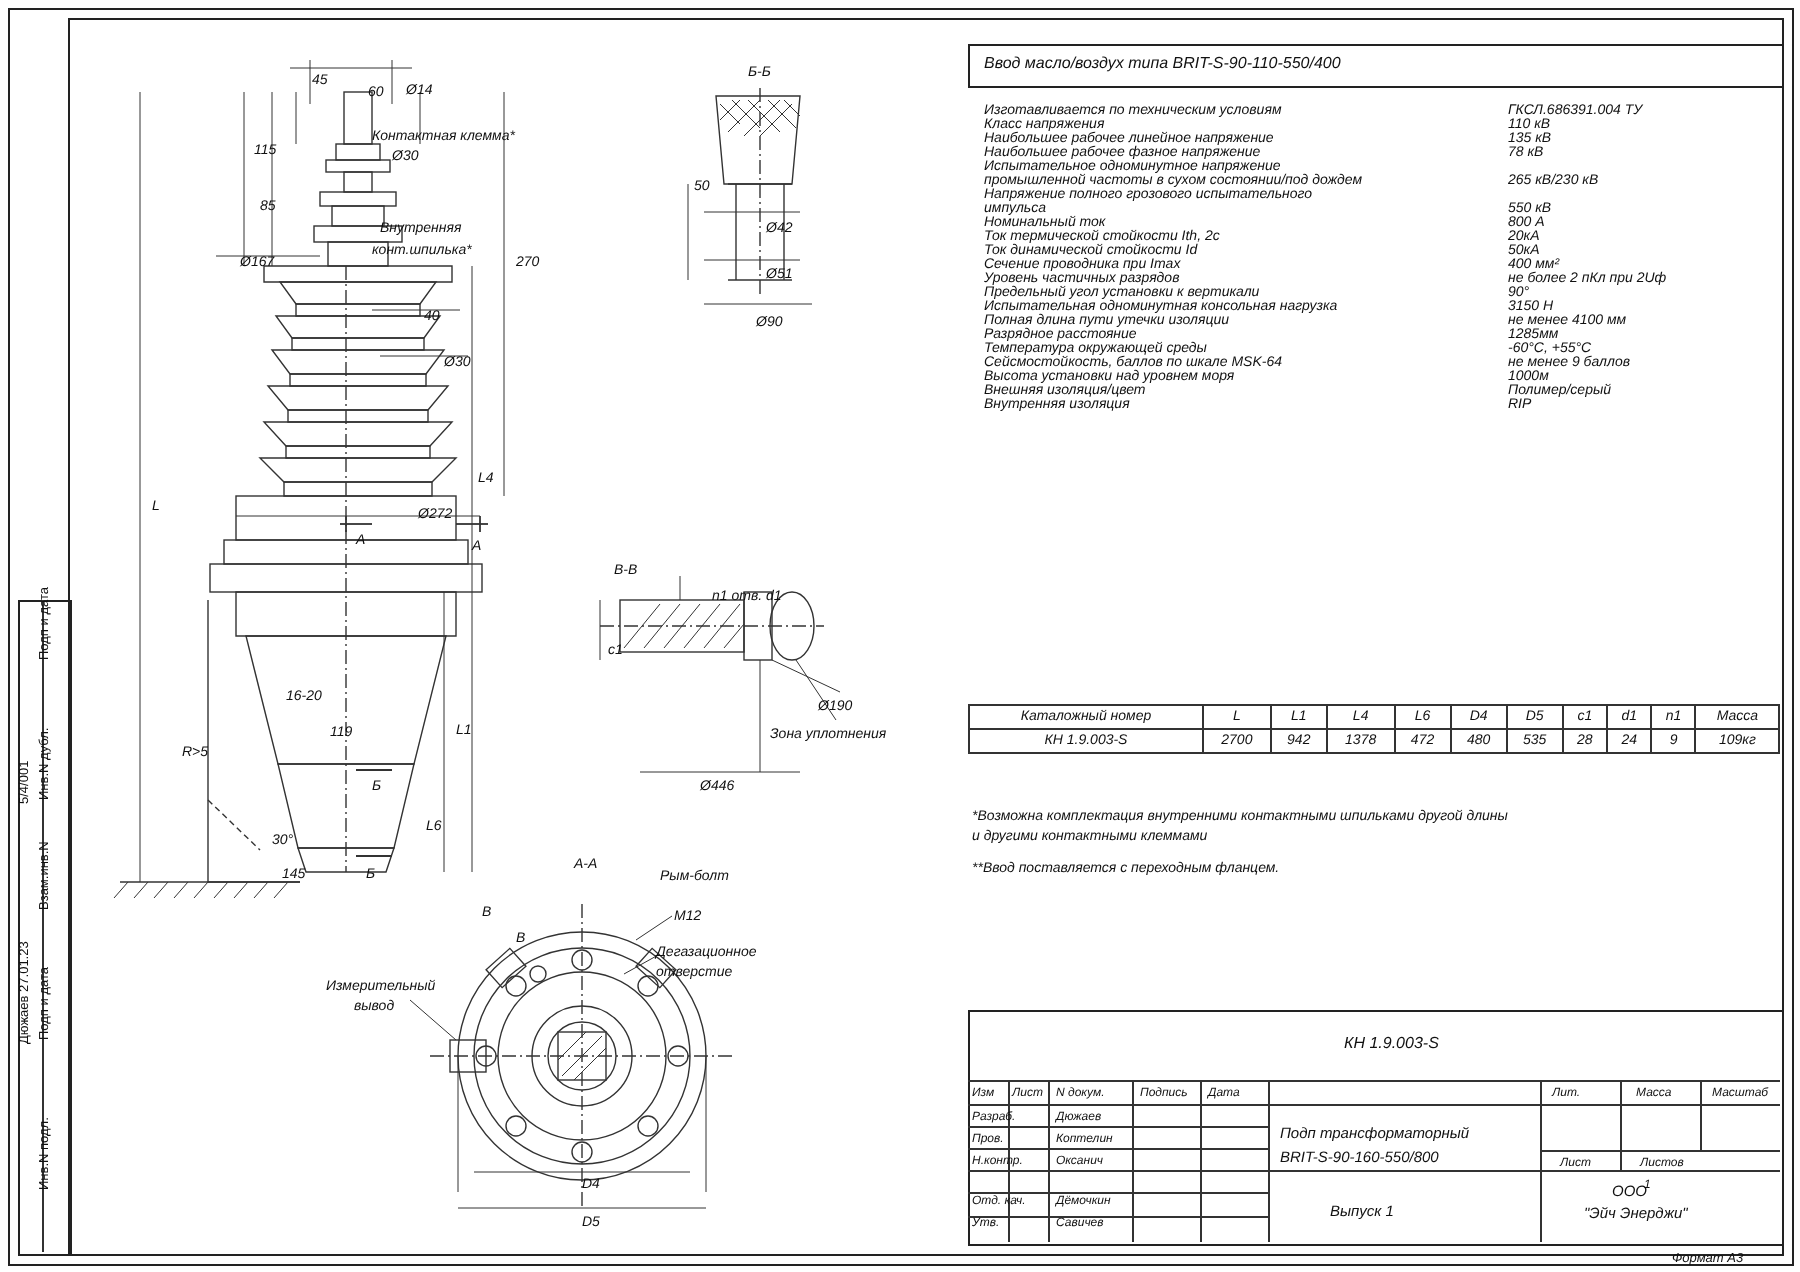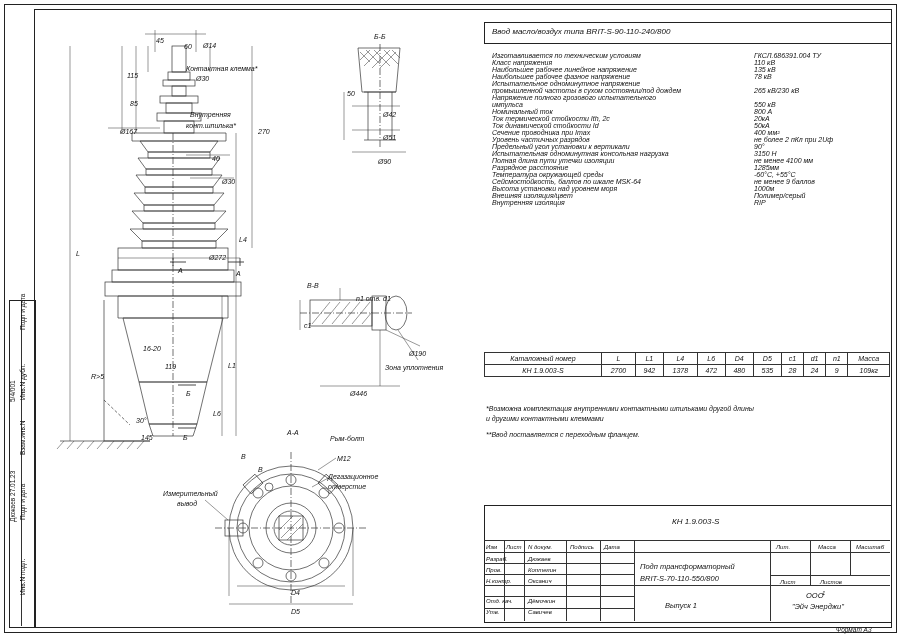--- a/index.html
+++ b/index.html
@@ -262,21 +262,21 @@
       <div class="txt it" style="left: 258px; top: 466px;">В</div>
       <div class="txt it" style="left: 328px; top: 473px;">Дегазационное</div>
       <div class="txt it" style="left: 328px; top: 483px;">отверстие</div>
       <div class="txt it" style="left: 163px; top: 490px;">Измерительный</div>
       <div class="txt it" style="left: 177px; top: 500px;">вывод</div>
       <div class="txt it" style="left: 291px; top: 589px;">D4</div>
       <div class="txt it" style="left: 291px; top: 608px;">D5</div>
     </div>
 
   <div class="frame" style="left:484px;top:22px;width:406px;height:20px;"></div>
-  <div class="txt it ttl" style="left:492px;top:28px;font-size:8px;">Ввод масло/воздух типа BRIT-S-90-110-240/800</div>
+  <div class="txt it ttl" style="left:492px;top:28px;font-size:8px;">Ввод масло/воздух типа BRIT-S-90-110-550/400</div>
   <div class="spec-table" style="left:492px;top:52px;width:392px;">
     <div id="spec-rows">
         <div class="spec-row">
           <span class="spec-name">Изготавливается по техническим условиям</span>
           <span class="spec-val">ГКСЛ.686391.004 ТУ</span>
         </div>
         <div class="spec-row">
           <span class="spec-name">Класс напряжения</span>
           <span class="spec-val">110 кВ</span>
         </div>
@@ -438,21 +438,21 @@
       <div class="txt it" style="left: 528px; top: 555px; font-size: 6px;">Дюжаев</div>
       <div class="txt it" style="left: 486px; top: 566px; font-size: 6px;">Пров.</div>
       <div class="txt it" style="left: 528px; top: 566px; font-size: 6px;">Коптелин</div>
       <div class="txt it" style="left: 486px; top: 577px; font-size: 6px;">Н.контр.</div>
       <div class="txt it" style="left: 528px; top: 577px; font-size: 6px;">Оксанич</div>
       <div class="txt it" style="left: 486px; top: 597px; font-size: 6px;">Отд. кач.</div>
       <div class="txt it" style="left: 528px; top: 597px; font-size: 6px;">Дёмочкин</div>
       <div class="txt it" style="left: 486px; top: 608px; font-size: 6px;">Утв.</div>
       <div class="txt it" style="left: 528px; top: 608px; font-size: 6px;">Савичев</div>
       <div class="txt it" style="left: 640px; top: 563px; font-size: 7.5px;">Подп трансформаторный</div>
-      <div class="txt it" style="left: 640px; top: 575px; font-size: 7.5px;">BRIT-S-70-110-550/800</div>
+      <div class="txt it" style="left: 640px; top: 575px; font-size: 7.5px;">BRIT-S-90-160-550/800</div>
       <div class="txt it" style="left: 665px; top: 602px; font-size: 7.5px;">Выпуск 1</div>
       <div class="txt it" style="left: 776px; top: 543px; font-size: 6px;">Лит.</div>
       <div class="txt it" style="left: 818px; top: 543px; font-size: 6px;">Масса</div>
       <div class="txt it" style="left: 856px; top: 543px; font-size: 6px;">Масштаб</div>
       <div class="txt it" style="left: 780px; top: 578px; font-size: 6px;">Лист</div>
       <div class="txt it" style="left: 820px; top: 578px; font-size: 6px;">Листов</div>
       <div class="txt it" style="left: 822px; top: 589px; font-size: 6px;">1</div>
       <div class="txt it" style="left: 806px; top: 592px; font-size: 7.5px;">ООО</div>
       <div class="txt it" style="left: 792px; top: 603px; font-size: 7.5px;">"Эйч Энерджи"</div>
       <div class="txt it" style="left: 836px; top: 626px; font-size: 6.5px;">Формат A3</div>

